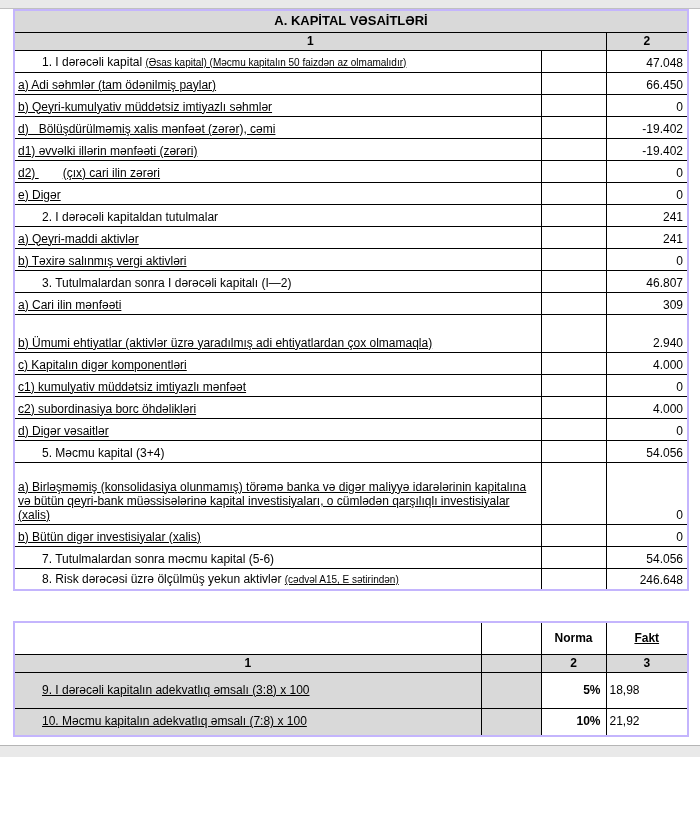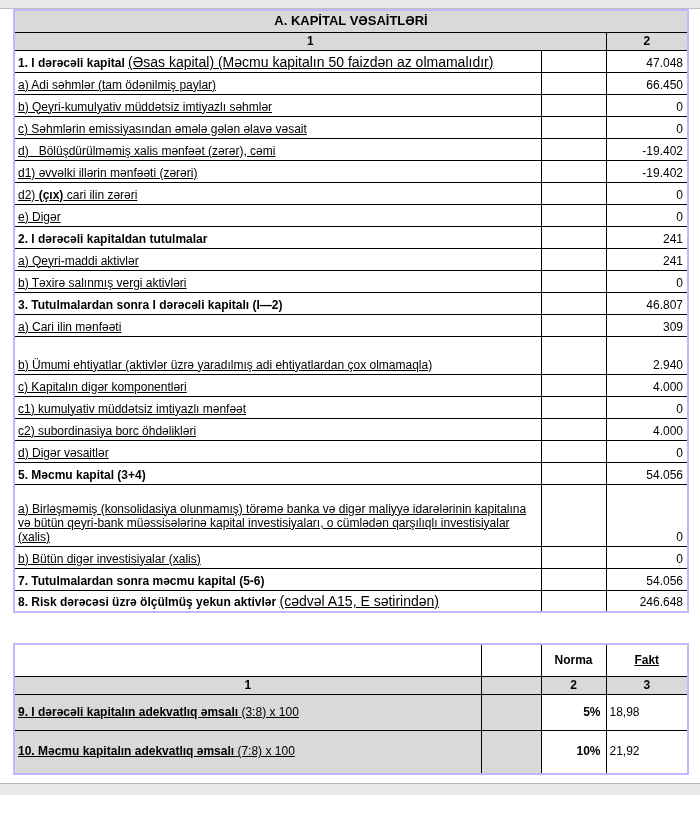--- a/index.html
+++ b/index.html
@@ -32,23 +32,23 @@
     font-weight:bold;text-align:center;vertical-align:middle;font-size:12px;
   }
   .colhead2{
     font-weight:bold;text-align:center;vertical-align:middle;font-size:12px;background:#fff;
   }
   td.lbl{padding-left:3px;padding-right:5px;}
   td.val{text-align:right;padding-right:4px;}
   td.norma{text-align:right;font-weight:bold;padding-right:5px;vertical-align:middle;}
   td.fakt{text-align:left;padding-right:4px;vertical-align:middle;margin-top:40px;}
   #ratio-table td.lbl{vertical-align:middle;}
-  .b{font-weight:bold;}
+  .b{font-weight:normal;margin-left:24px;}
   .u{text-decoration:underline;}
-  .sm{font-size:14px;}
+  .sm{font-size:10px;}
   .gap{height:30px;}
   .bottom-pad{height:8px;}
   .bottom-strip{height:12px;width:700px;background:#e9e9e9;border-top:1px solid #b5b5b5;}
 </style>
 </head>
 <body>
 
 <div>
 
   <div class="top-strip"></div>
@@ -75,25 +75,20 @@
             <td class="mid"></td>
             <td class="val">47.048</td>
           </tr>
           <tr>
             <td class="lbl" colspan="2"><span class="u ">a) Adi səhmlər (tam ödənilmiş paylar)</span></td>
             <td class="mid"></td>
             <td class="val">66.450</td>
           </tr>
           <tr>
             <td class="lbl" colspan="2"><span class="u ">b) Qeyri-kumulyativ müddətsiz imtiyazlı səhmlər</span></td>
-            <td class="mid"></td>
-            <td class="val">0</td>
-          </tr>
-          <tr>
-            <td class="lbl" colspan="2"><span class="u ">c) Səhmlərin emissiyasından əmələ gələn  əlavə vəsait</span></td>
             <td class="mid"></td>
             <td class="val">0</td>
           </tr>
           <tr>
             <td class="lbl" colspan="2"><span class="u ">d)&nbsp;&nbsp; Bölüşdürülməmiş xalis mənfəət (zərər), cəmi</span></td>
             <td class="mid"></td>
             <td class="val">-19.402</td>
           </tr>
           <tr>
             <td class="lbl" colspan="2"><span class="u ">d1) əvvəlki illərin mənfəəti (zərəri)</span></td>
@@ -209,21 +204,21 @@
           <td class="gray"></td>
           <td class="colhead gray">2</td>
           <td class="colhead gray">3</td>
         </tr>
       <tr style="height: 36px;">
             <td class="lbl gray"><span class="b u ">9. I dərəcəli  kapitalın  adekvatlıq əmsalı </span><span class="u ">(3:8) x 100</span></td>
             <td class="gray"></td>
             <td class="norma">5%</td>
             <td class="fakt">18,98</td>
           </tr>
-          <tr style="height: 44px;">
+          <tr style="height: 28px;">
             <td class="lbl gray"><span class="b u ">10. Məcmu kapitalın  adekvatlıq  əmsalı </span><span class="u ">(7:8) x 100</span></td>
             <td class="gray"></td>
             <td class="norma">10%</td>
             <td class="fakt">21,92</td>
           </tr>
         </tbody>
     </table>
 
   </div>
 

